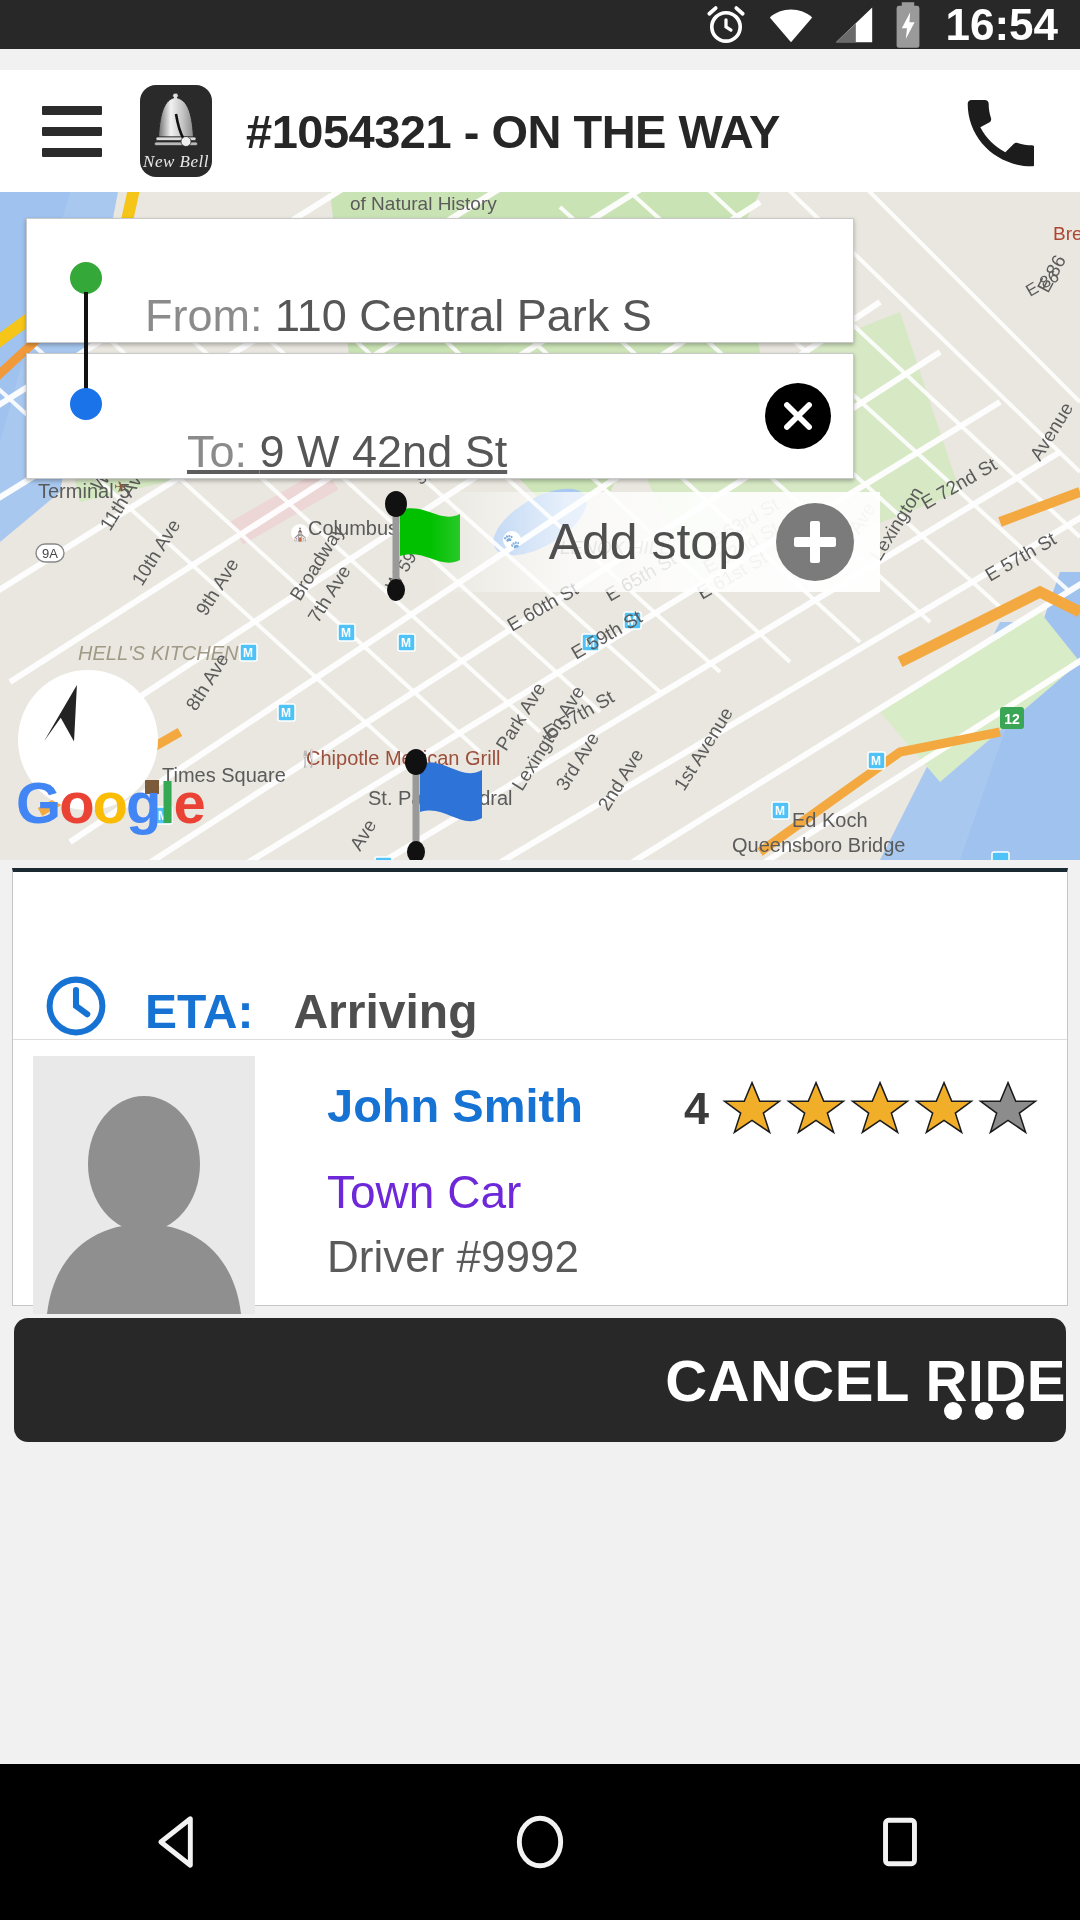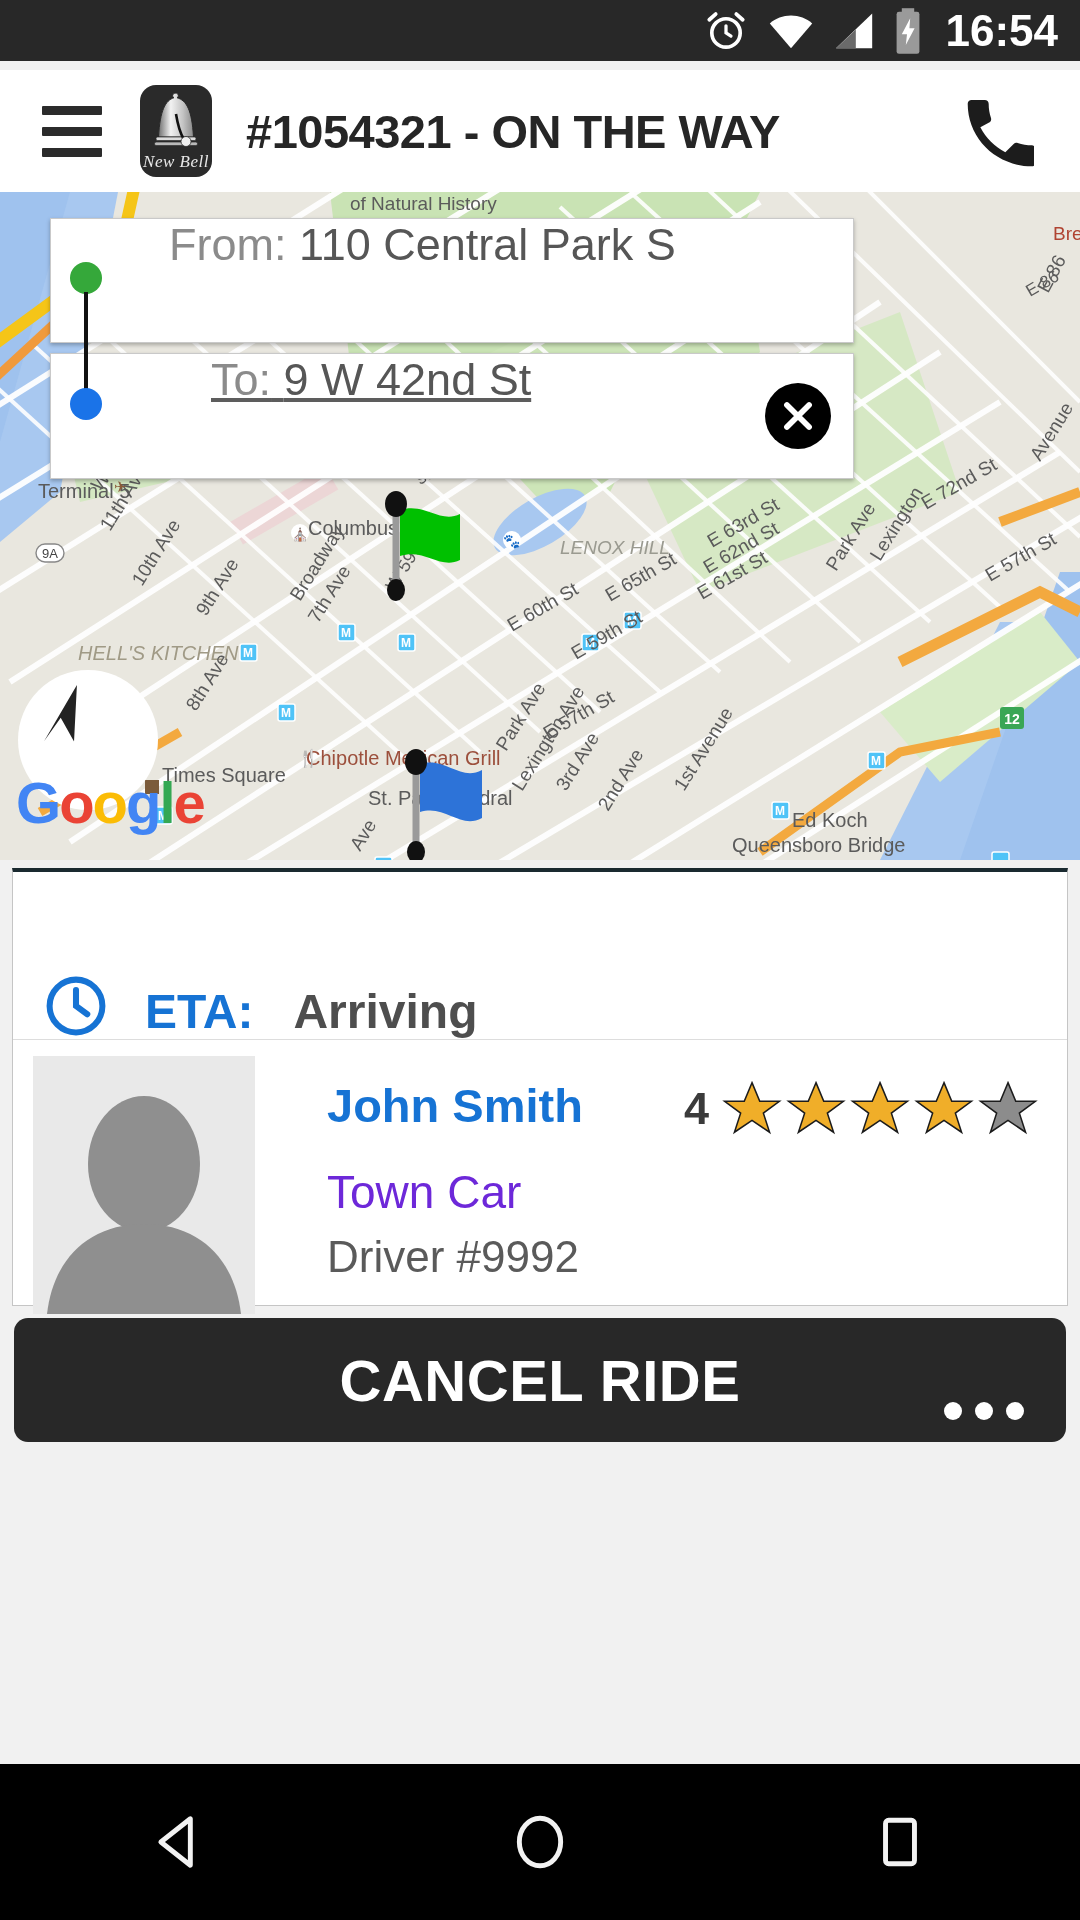--- a/index.html
+++ b/index.html
@@ -6,21 +6,21 @@
   html, body {
     width: 1080px; height: 1920px;
     background: #000;
     font-family: "Liberation Sans", sans-serif;
     overflow: hidden;
   }
   .phone { position: relative; width: 1080px; height: 1920px; background: #f1f1f1; }
 
   
   .statusbar {
-    position: absolute; top: 0; left: 0; width: 1080px; height: 61px;
+    position: absolute; top: 0; left: 0; width: 1080px; height: 49px;
     background: #282828; display: flex; align-items: center;
     justify-content: flex-end; padding-right: 22px; gap: 18px;
   }
   .sb-icon { display: block; }
   .sb-time {
     color: #ffffff; font-size: 44px; font-weight: 700;
     letter-spacing: 0px; line-height: 70px; margin-left: 6px;
   }
 
   
@@ -79,21 +79,21 @@
     width: 140px; height: 140px; border-radius: 50%;
     background: #ffffff; display: flex; align-items: center;
     justify-content: center; cursor: pointer;
   }
 
   
   .addr-wrap { position: absolute; top: 218px; left: 26px; width: 828px; }
   .addr-card {
     background: #ffffff; border: 1px solid #c9c9c9;
     box-shadow: 0 2px 4px rgba(0,0,0,.28);
-    display: flex; align-items: flex-start; position: relative; margin-left: 24px;
+    display: flex; align-items: flex-end; position: relative;
   }
   .addr-card.from { height: 125px; }
   .addr-card.to   { height: 126px; margin-top: 10px; }
   .addr-text { font-size: 45px; color: #5d5d5d; white-space: nowrap; }
   .addr-text .lbl { color: #8b8b8b; }
   .addr-text .val { color: #565656; }
   .from .addr-text { margin-left: 118px; }
   .to   .addr-text { margin-left: 160px; text-decoration: underline; }
   .clear-btn {
     position: absolute; right: 22px; top: 50%; transform: translateY(-50%);
@@ -165,21 +165,21 @@
     position: absolute; right: 28px; top: 22px;
     display: flex; align-items: center; gap: 12px;
   }
   .rating-num { font-size: 45px; font-weight: 700; color: #3b3b3b; }
   .stars { display: flex; gap: 2px; }
 
   
   .cancel-btn {
     position: absolute; left: 14px; top: 1318px; width: 1052px; height: 124px;
     background: #282828; border-radius: 14px; cursor: pointer;
-    display: flex; align-items: center; justify-content: center; position: absolute;
+    display: flex; align-items: center; justify-content: flex-end; position: absolute;
   }
   .cancel-label {
     color: #ffffff; font-size: 58px; font-weight: 700; letter-spacing: .5px;
   }
   .overflow-dots {
     position: absolute; right: 42px; bottom: 22px; display: flex; gap: 13px;
   }
   .overflow-dots i { width: 18px; height: 18px; border-radius: 50%; background: #fff; display: block; }
 
   
@@ -441,20 +441,24 @@
       </div>
     </div>
   </div>
 
   <div class="route-dots">
     <div class="dot-green"></div>
     <div class="route-line"></div>
     <div class="dot-blue"></div>
   </div>
 
+  <div class="addstop">
+    <div class="addstop-label">Add stop</div>
+    <div class="addstop-plus" style="position:relative;"></div>
+  </div>
 
   <div class="sheet">
 
     <div class="eta-row">
       <svg class="eta-clock" viewBox="0 0 24 24">
         <circle cx="12" cy="12" r="9.6" fill="none" stroke="#1673d4" stroke-width="2.2"></circle>
         <path d="M12 6.2 V12 L16.1 15" fill="none" stroke="#1673d4" stroke-width="2.2" stroke-linecap="round"></path>
       </svg>
       <div class="eta-label">ETA:</div>
       <div class="eta-value">Arriving</div>

